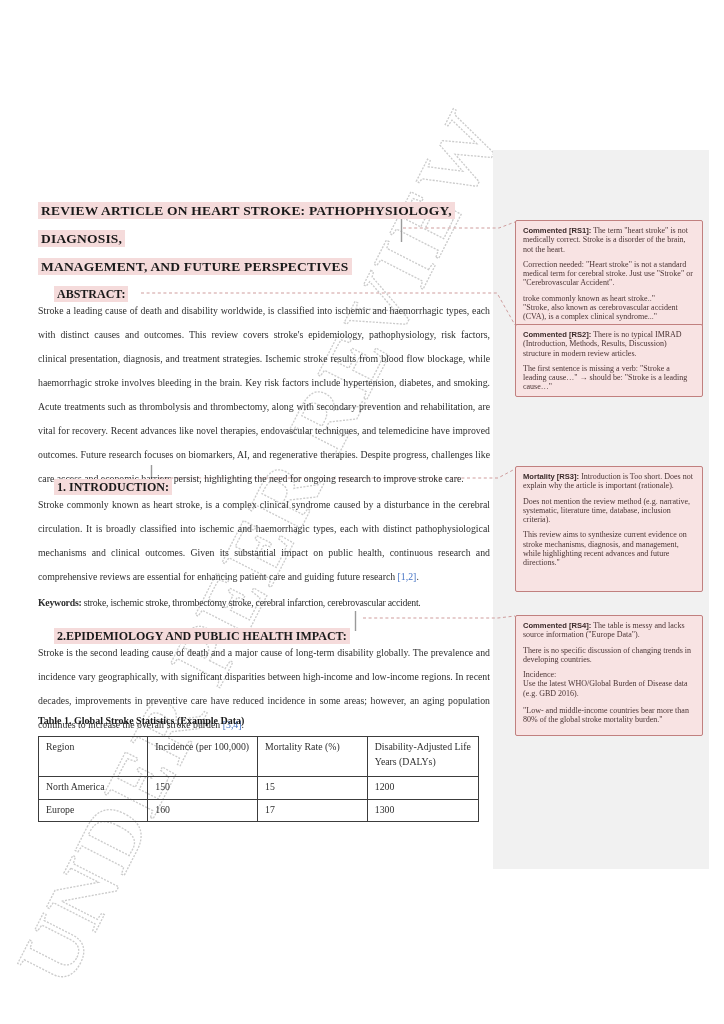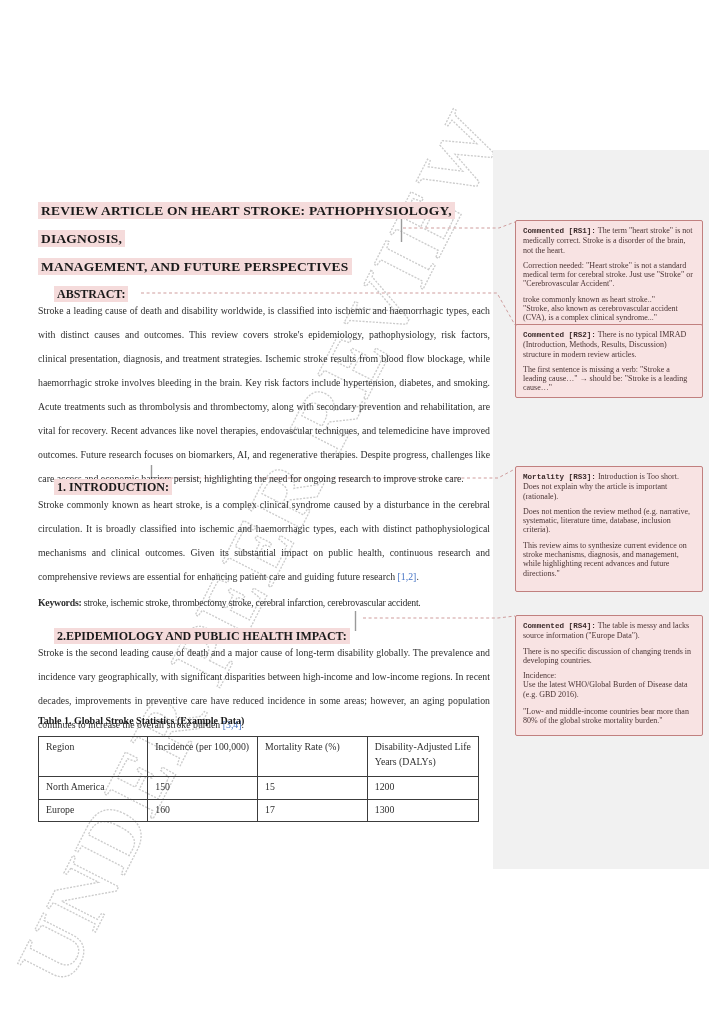--- a/index.html
+++ b/index.html
@@ -27,21 +27,21 @@
               font-size:9.8px;color:#2e2e2e;}
   table.stats td{border:1px solid #3c3c3c;padding:3px 7px 4px;vertical-align:top;line-height:14.5px;margin-top:36px;}
   table.stats .hrow td{height:32px;}
   
   .comment{position:absolute;left:515px;width:188px;background:#f8e3e3;border:1px solid #c1807f;
            border-radius:2px;padding:5px 7px 4px;box-sizing:border-box;
            font-family:"Liberation Serif", serif;font-size:8px;line-height:9.3px;color:#4a3434;}
   .comment p{margin:0 0 6px;}
   .comment p.tight{margin-bottom:0;}
   .comment p.gap-top{margin-top:8px;}
-  .clabel{font-family:Liberation Mono, monospace;font-weight:bold;font-size:7.6px;color:#3a2a2a;}
+  .clabel{font-family:Liberation Sans, sans-serif;font-weight:bold;font-size:7.6px;color:#3a2a2a;}
 </style>
 </head>
 <body>
 
 <div class="page">
 
   <svg class="watermark" width="724" height="1024">
     <text x="285" y="560" transform="rotate(-63 285 560)" text-anchor="middle" font-family="Liberation Serif, serif" font-weight="bold" font-size="84" letter-spacing="3" fill="none" stroke="#bfbfbf" stroke-width="1.3" stroke-dasharray="2 1.4">UNDER PEER REVIEW</text>
   </svg>
 

